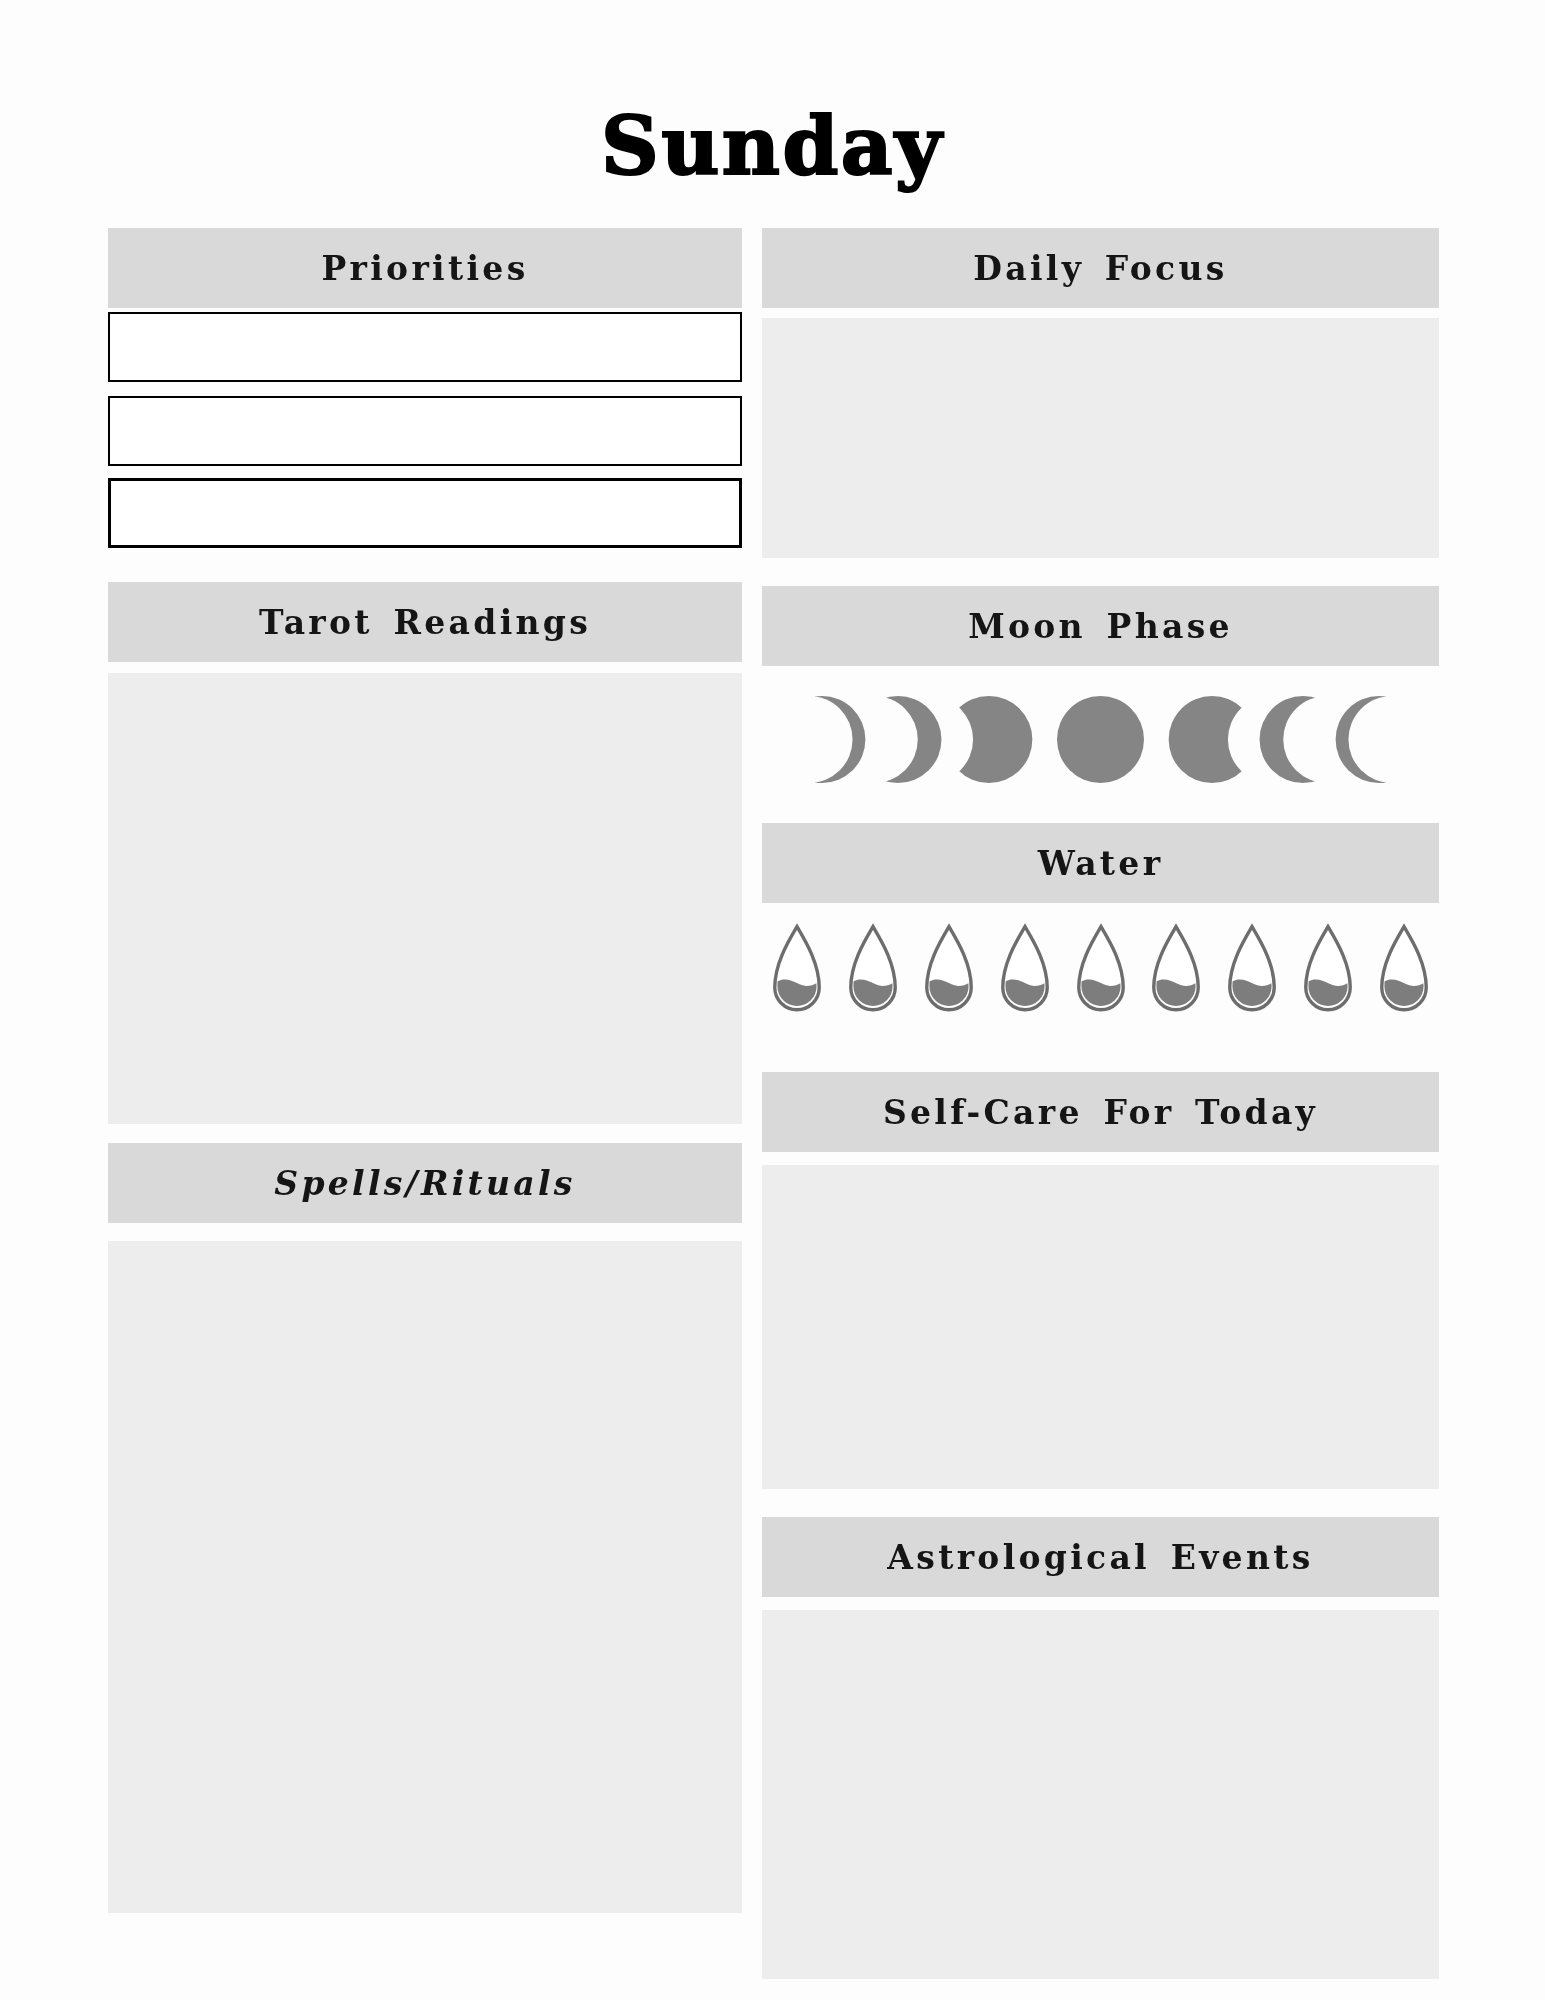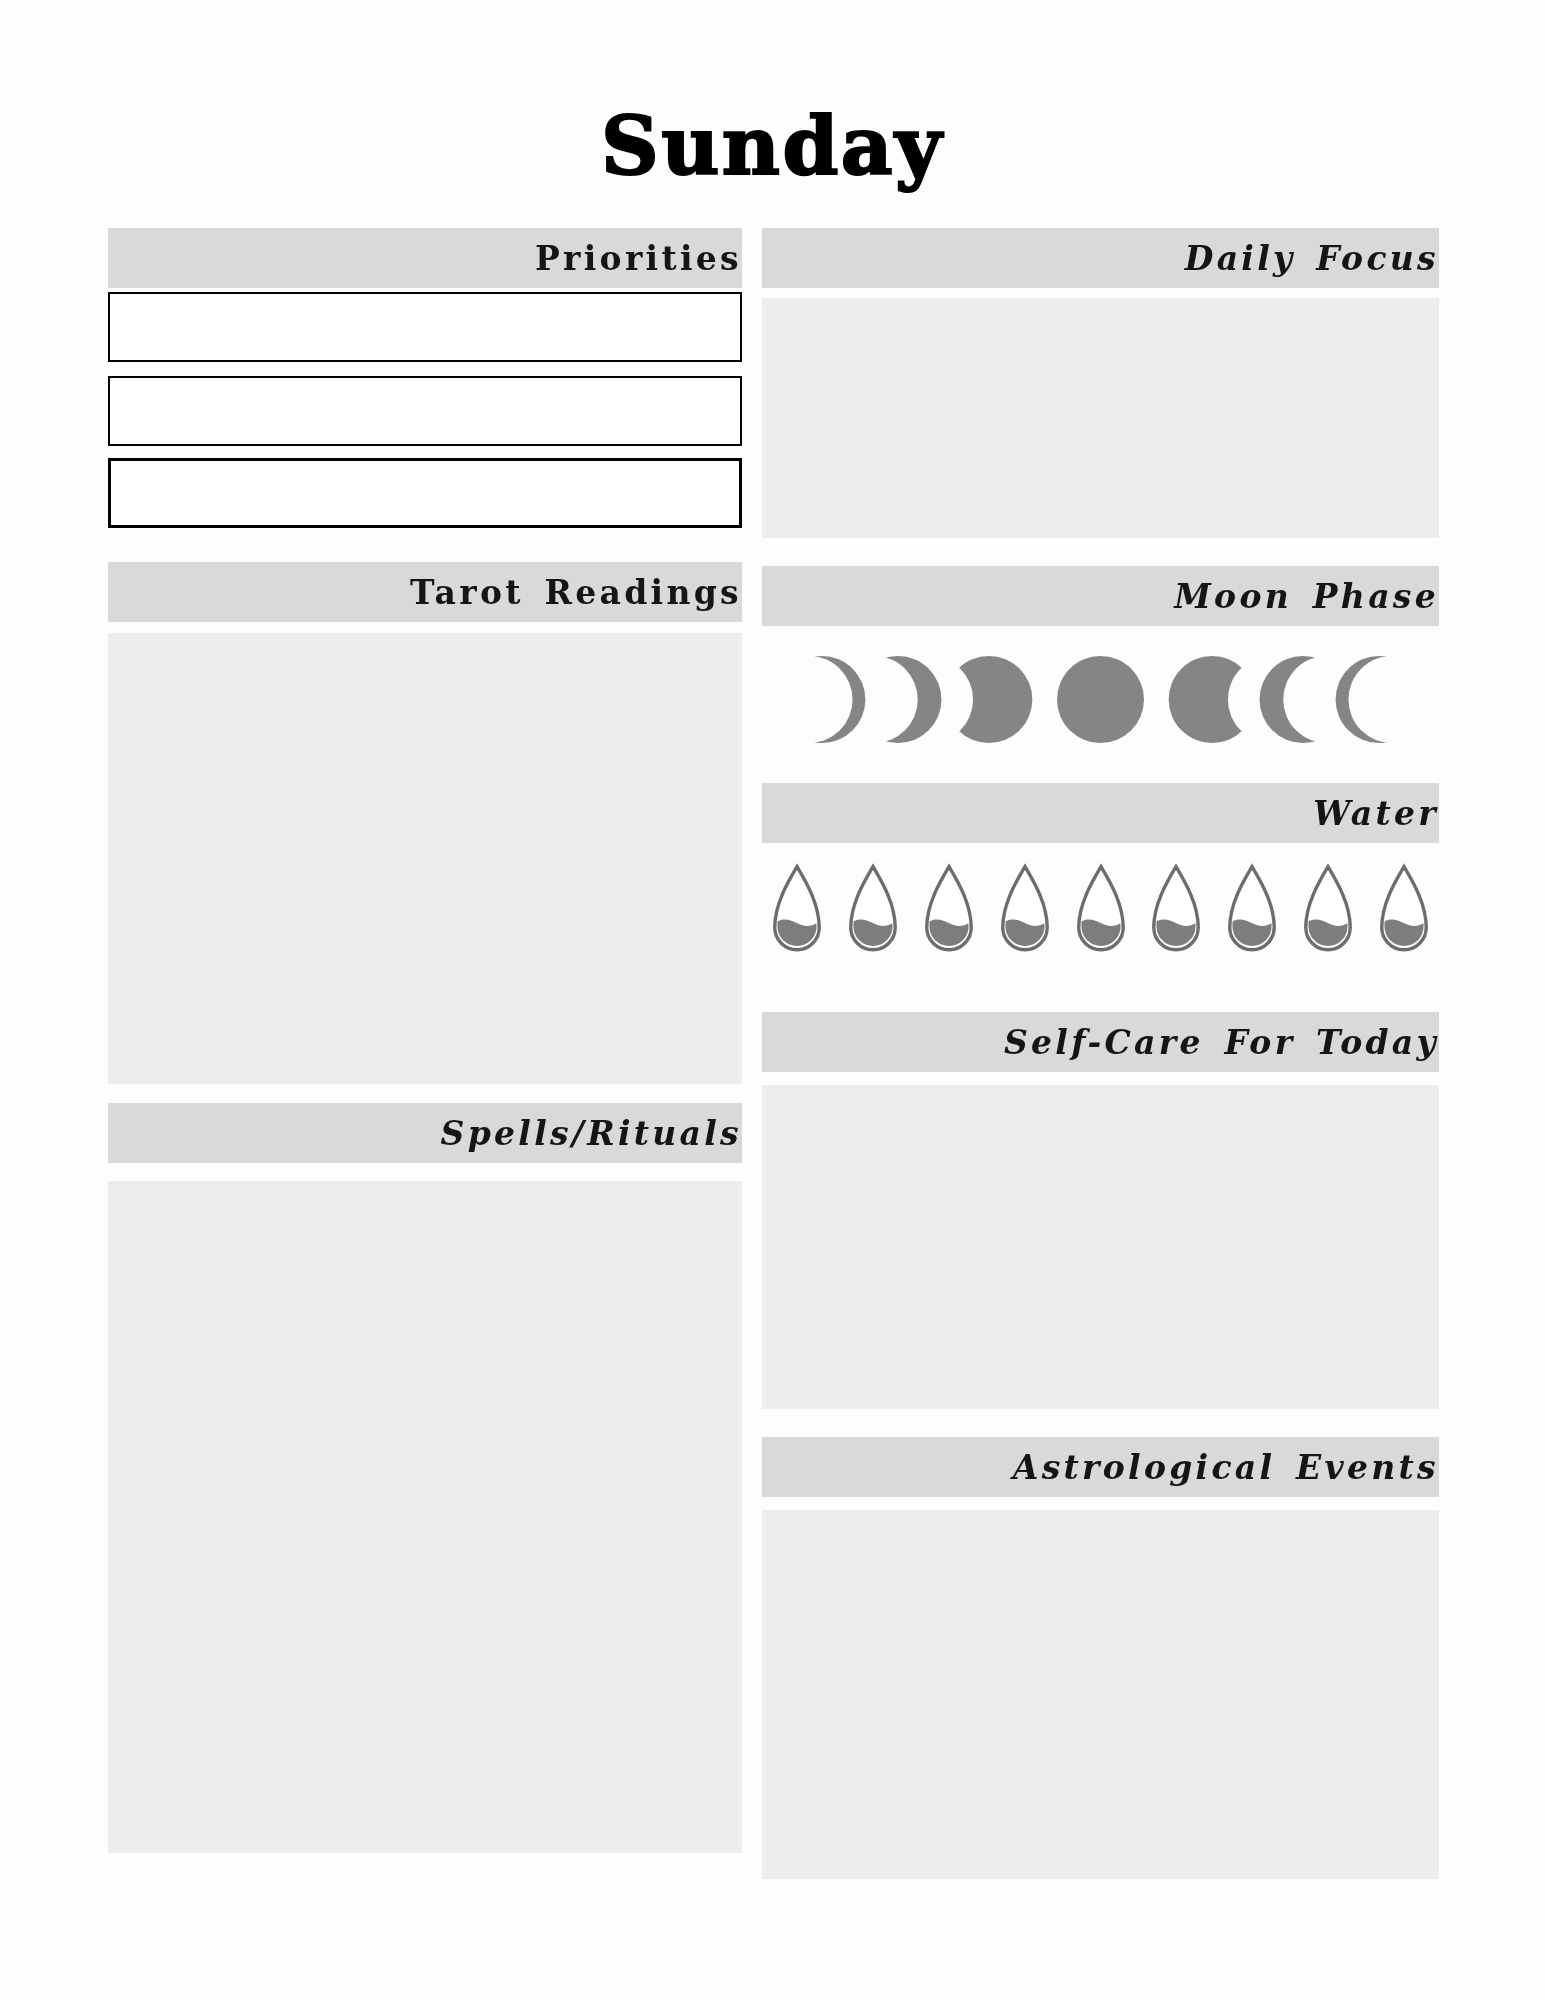--- a/index.html
+++ b/index.html
@@ -36,25 +36,25 @@
     letter-spacing:0.03em;
     -webkit-text-stroke:2.2px #000;
   }
   .columns{
     display:flex;
     margin-left:108px;
     margin-right:106px;
     gap:20px;
   }
   .col-left{width:634px;flex:0 0 634px;}
-  .col-right{width:677px;flex:0 0 677px;font-style:italic;}
+  .col-right{width:677px;flex:0 0 677px;}
   .sec-header{
-    height:60px;
+    height:80px;
     background:var(--header-bg);
-    display:flex;align-items:center;justify-content:flex-end;
+    display:flex;align-items:center;justify-content:center;
     font-weight:700;
     font-size:33px;
     letter-spacing:0.10em;
     word-spacing:0.18em;
     color:var(--text);
   }
   .panel{background:var(--panel-bg);}
   .priority-line{
     height:70px;
     background:#ffffff;

